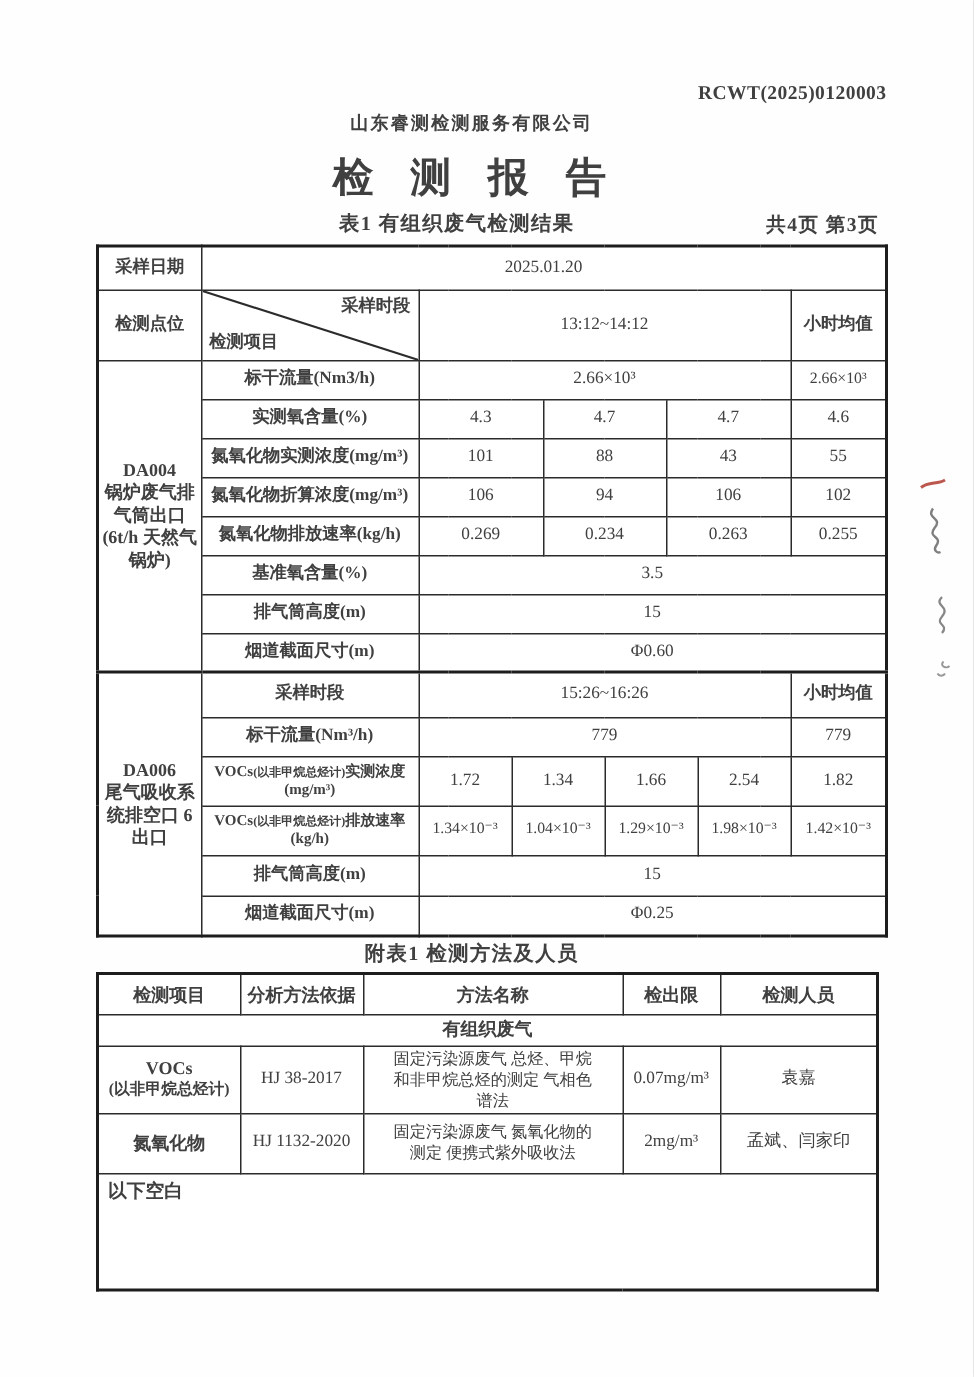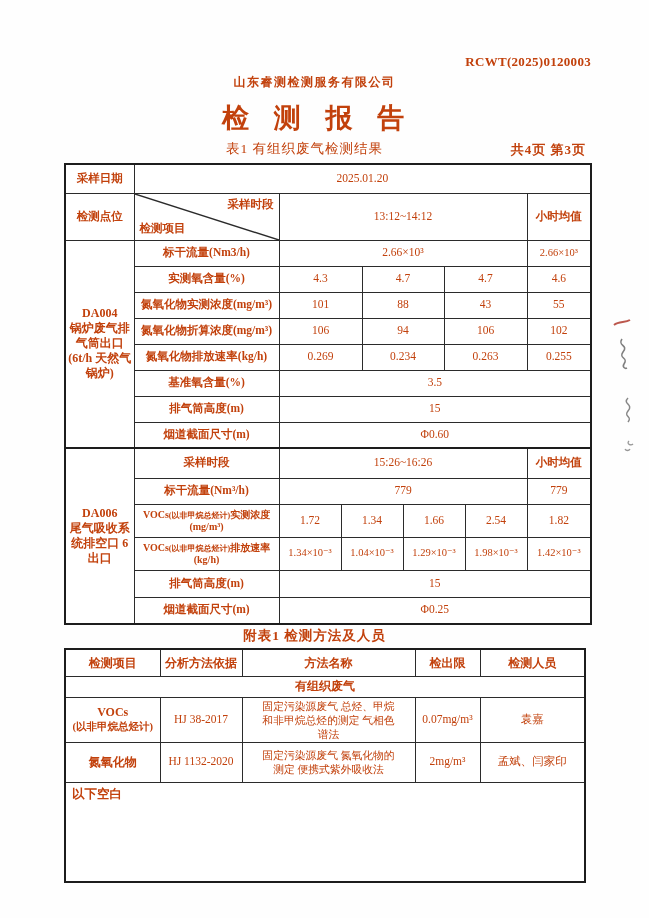--- a/index.html
+++ b/index.html
@@ -1,41 +1,41 @@
 <!DOCTYPE html>
 <html><head>
 <meta charset="utf-8">
 <style>
   html,body{margin:0;padding:0;background:#e8e8e8;}
   .page{
     position:relative;width:649px;height:918px;background:#fefefe;
-    font-family:"Liberation Serif","DejaVu Serif",serif;color:#c2410c;
+    font-family:"Liberation Serif","DejaVu Serif",serif;color:#404040;
     overflow:hidden;box-shadow:0 0 4px rgba(0,0,0,.25);
   }
   .report-no{position:absolute;top:54px;right:58px;font-size:13px;font-weight:bold;letter-spacing:.3px;}
   .company{position:absolute;top:74px;left:0;right:20px;text-align:center;font-size:12px;font-weight:bold;letter-spacing:1.5px;}
   .title{position:absolute;top:100px;left:0;right:14px;text-align:center;font-size:27px;font-weight:bold;letter-spacing:9px;}
-  .t1caption{position:absolute;top:140px;left:0;right:40px;text-align:center;font-size:13.5px;font-weight:normal;letter-spacing:1px;}
+  .t1caption{position:absolute;top:140px;left:0;right:40px;text-align:center;font-size:13.5px;font-weight:bold;letter-spacing:1px;}
   .pagination{position:absolute;top:141px;right:63px;font-size:13px;font-weight:bold;letter-spacing:1px;}
   .t2caption{position:absolute;top:627px;left:0;right:20px;text-align:center;font-size:13.5px;font-weight:bold;letter-spacing:1px;}
 
   table{border-collapse:collapse;table-layout:fixed;position:absolute;background:#fff;}
   td{border:1px solid #2b2b2b;text-align:center;vertical-align:middle;padding:1px 2px;font-size:11.5px;line-height:1.2;overflow:hidden;}
   .t1{left:64px;top:163px;width:526px;border:2px solid #1d1d1d;}
   .t2{left:64px;top:648px;width:520px;border:2px solid #1d1d1d;}
 
   .lbl{font-weight:bold;}
   .val{font-weight:normal;}
   .nowrap{white-space:nowrap;margin-left:18px;}
   .point{font-weight:bold;font-size:12px;line-height:1.25;padding:1px 1px;}
   .sec-top td{border-top:2px solid #1d1d1d;}
 
   tr.h29{height:29px} tr.h47{height:47px} tr.h26{height:26px} tr.h30{height:30px}
   tr.h33{height:33px} tr.h27{height:27px} tr.t2h27{height:27px} tr.t2h21{height:21px}
-  tr.t2h35{height:35px} tr.t2h40{height:40px} tr.t2h78{height:100px}
+  tr.t2h35{height:35px} tr.t2h40{height:40px} tr.t2h78{height:78px}
 
   .diag-cell{position:relative;padding:0;}
   .diag-cell svg{position:absolute;left:0;top:0;width:100%;height:100%;}
   .diag-top{position:absolute;top:4px;right:5px;font-weight:bold;font-size:11.5px;}
   .diag-bottom{position:absolute;bottom:4px;left:5px;font-weight:bold;font-size:11.5px;}
 
   .voc{font-weight:bold;font-size:10px;padding:0;white-space:nowrap;}
   .voc .sm{font-size:8px;}
   .voc .unit{display:block;font-size:10px;white-space:nowrap;}
   .sup-val{font-size:10.5px;}

